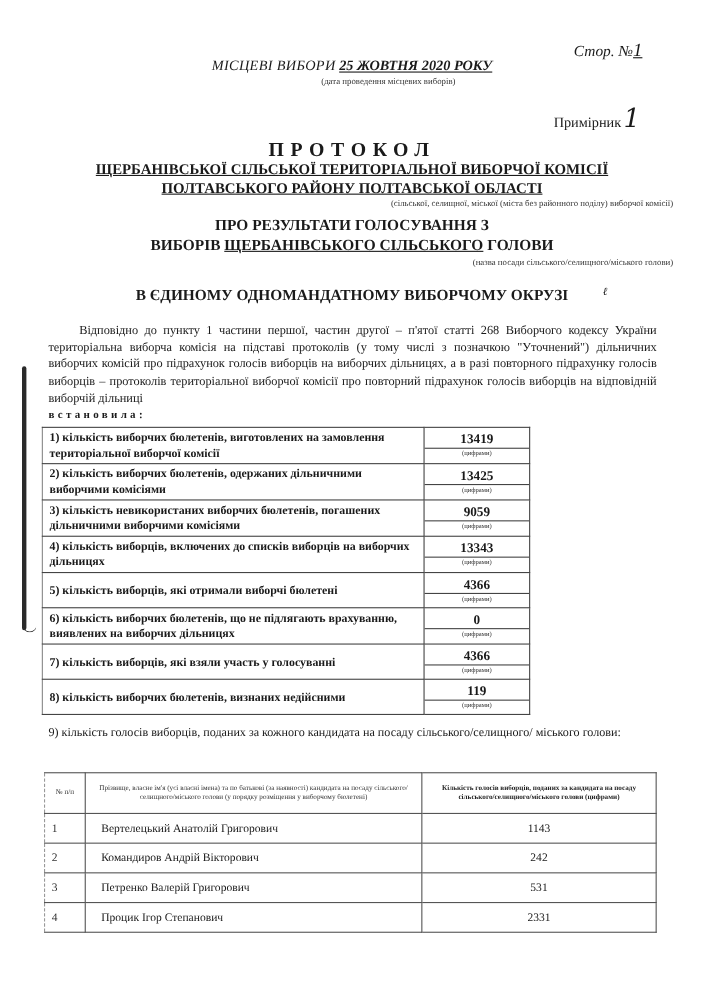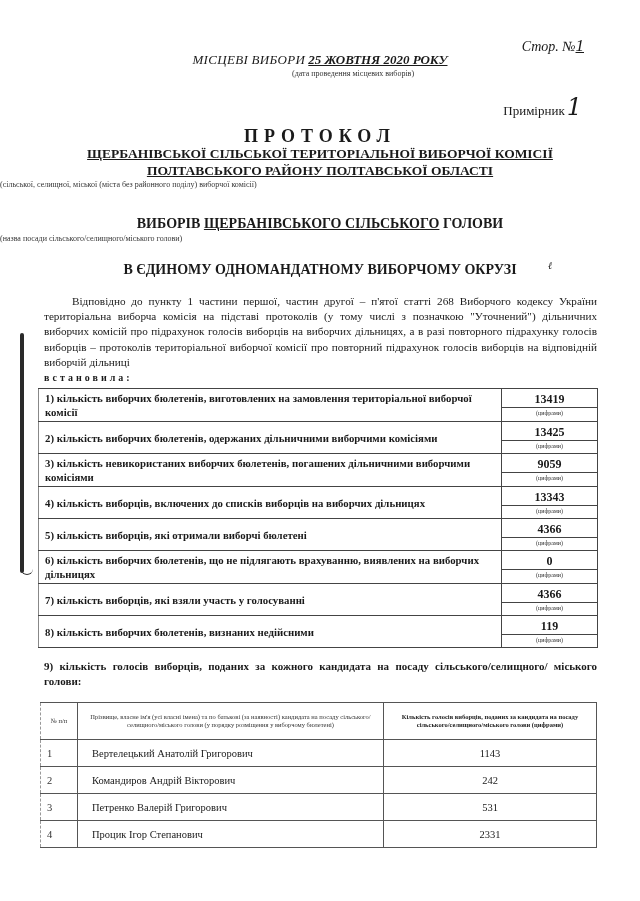--- a/index.html
+++ b/index.html
@@ -12,45 +12,45 @@
     .page-no .num { text-decoration: underline; font-size: 17px; }
     .elections { left: 0; width: 640px; top: 52px; text-align: center; font-size: 13px; font-style: italic; }
     .elections .caps { letter-spacing: 0.3px; }
     .elections .date { font-weight: bold; text-decoration: underline; }
     .date-caption { left: 292px; top: 69px; font-size: 8px; color: #333; }
     .copy { right: 58px; top: 93px; font-size: 13px; }
     .copy .handnum { font-style: italic; font-size: 24px; font-family: "DejaVu Serif", serif; margin-left: 2px; }
     .proto { left: 0; width: 640px; top: 126px; text-align: center; font-size: 18px; font-weight: bold; letter-spacing: 6px; }
     .commission { left: 0; width: 640px; top: 145px; text-align: center; font-size: 13.5px; font-weight: bold; line-height: 17px; }
     .commission span { text-decoration: underline; }
-    .caption { left: 0; width: 600px; text-align: left; font-size: 8px; color: #333; }
+    .caption { left: 12px; width: 600px; text-align: right; font-size: 8px; color: #333; }
     .results-title { left: 0; width: 640px; top: 197px; text-align: center; font-size: 14px; font-weight: bold; line-height: 18px; }
     .results-title .u { text-decoration: underline; }
     .district { left: 0; width: 640px; top: 262px; text-align: center; font-size: 14px; font-weight: bold; }
     .mark-small { left: 548px; top: 260px; font-size: 10px; font-style: italic; }
     .para {
       left: 44px; width: 553px; top: 294px; font-size: 11.2px; line-height: 15.2px; text-align: justify;
     }
     .para .indent { display: inline-block; width: 28px; }
     .para .spaced { letter-spacing: 3px; font-weight: bold; font-size: 10px; }
     .margin-bracket {
       left: 20px; top: 333px; width: 4px; height: 240px; background: #2a2a2a; border-radius: 2px;
     }
     .margin-curve {
       left: 21px; top: 568px; width: 12px; height: 6px; border-bottom: 1.5px solid #333; border-radius: 0 0 8px 8px;
     }
     table.stats {
-      left: 38px; top: 388px; width: 560px; border-collapse: collapse; font-size: 10.8px;
+      left: 38px; top: 388px; width: 444px; border-collapse: collapse; font-size: 10.8px;
     }
     table.stats td { border: 1px solid #444; padding: 0; vertical-align: middle; }
     table.stats td.label { padding: 2px 6px; font-weight: bold; line-height: 14px; height: 27px; border-left: 1px solid #888; }
     table.stats td.valcell { width: 95px; }
     .val { text-align: center; font-weight: bold; font-size: 12px; height: 16px; line-height: 16px; border-bottom: 1px solid #444; }
     .sub { text-align: center; font-size: 6px; color: #333; height: 11px; line-height: 11px; }
-    .item9 { left: 44px; top: 659px; width: 553px; font-size: 11px; line-height: 15px; font-weight: bold; text-align: justify; }
+    .item9 { left: 44px; top: 659px; width: 553px; font-size: 11px; line-height: 15px; font-weight: normal; text-align: justify; }
     table.cands {
       left: 40px; top: 702px; width: 557px; border-collapse: collapse; font-size: 10.5px;
     }
     table.cands td, table.cands th { border: 1px solid #555; font-weight: normal; }
     table.cands th { font-size: 6.5px; line-height: 8.5px; color: #333; padding: 3px 4px; height: 30px; vertical-align: middle; }
     table.cands th.h-votes { font-weight: bold; color: #222; }
     table.cands td { height: 26px; padding: 0 6px; }
     table.cands td.n { width: 24px; text-align: left; padding-left: 6px; color: #333; }
     table.cands td.name { width: 285px; padding-left: 14px; }
     table.cands td.votes { text-align: center; }
@@ -75,21 +75,21 @@
 </div>
 
 <div class="abs proto">ПРОТОКОЛ</div>
 <div class="abs commission">
   <span>ЩЕРБАНІВСЬКОЇ СІЛЬСЬКОЇ ТЕРИТОРІАЛЬНОЇ ВИБОРЧОЇ КОМІСІЇ</span><br>
   <span>ПОЛТАВСЬКОГО РАЙОНУ ПОЛТАВСЬКОЇ ОБЛАСТІ</span>
 </div>
 <div class="abs caption" style="top:180px">(сільської, селищної, міської (міста без районного поділу) виборчої комісії)</div>
 
 <div class="abs results-title">
-  <br>
+  <span>ПРО РЕЗУЛЬТАТИ ГОЛОСУВАННЯ З</span><br>
   <span>ВИБОРІВ</span>
   <span class="u">ЩЕРБАНІВСЬКОГО СІЛЬСЬКОГО</span>
   <span>ГОЛОВИ</span>
 </div>
 <div class="abs caption" style="top:234px">(назва посади сільського/селищного/міського голови)</div>
 
 <div class="abs district">В ЄДИНОМУ ОДНОМАНДАТНОМУ ВИБОРЧОМУ ОКРУЗІ</div>
 <div class="abs mark-small">ℓ</div>
 
 <div class="abs margin-bracket"></div>

